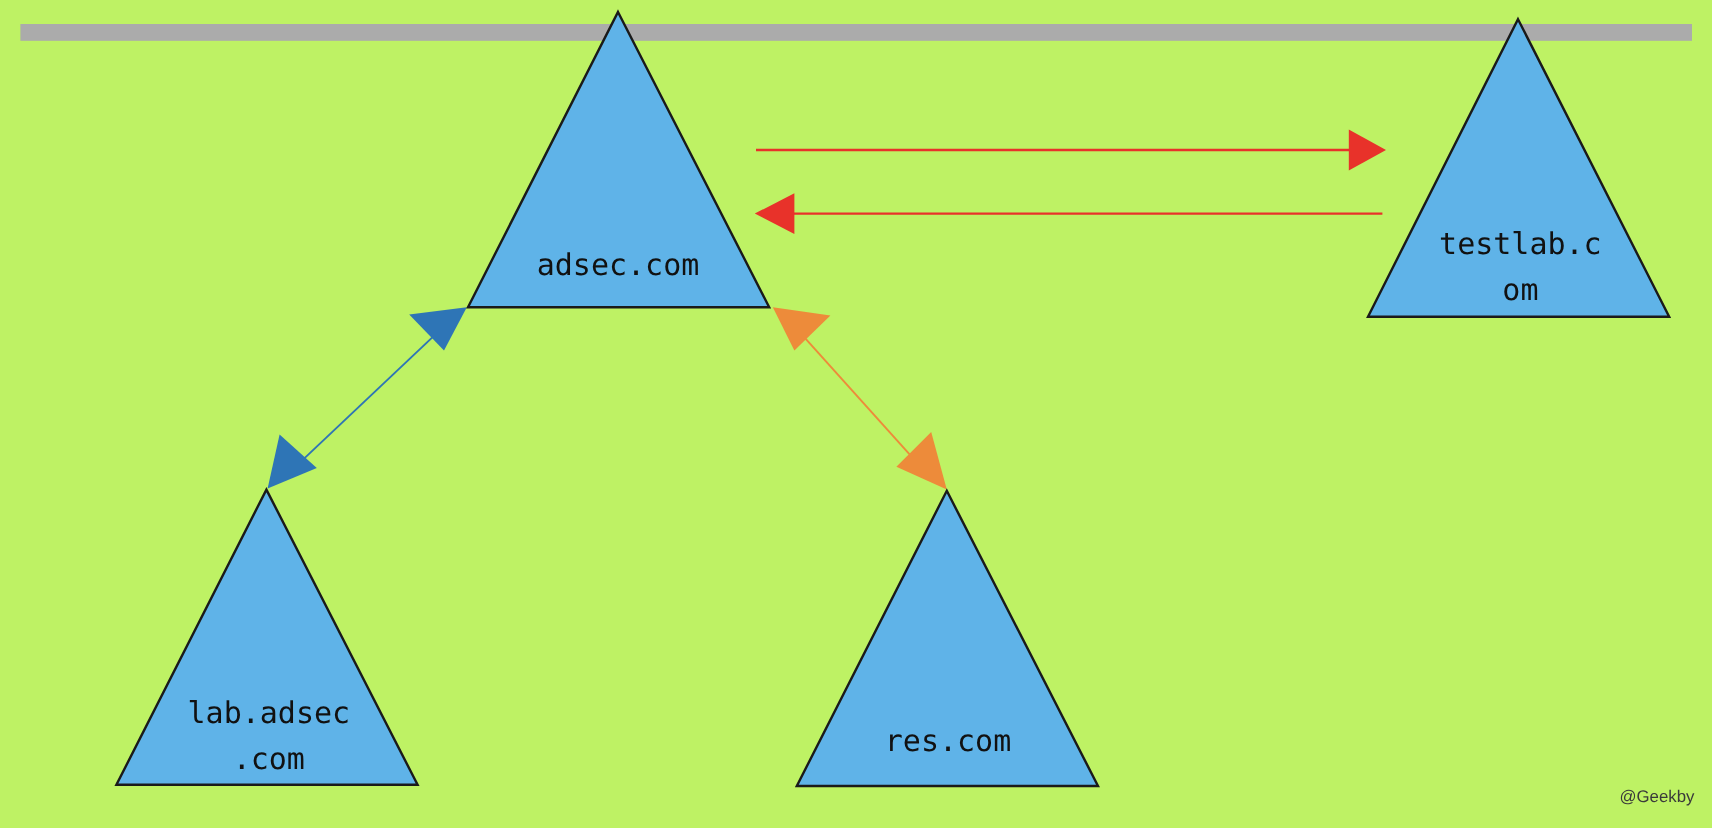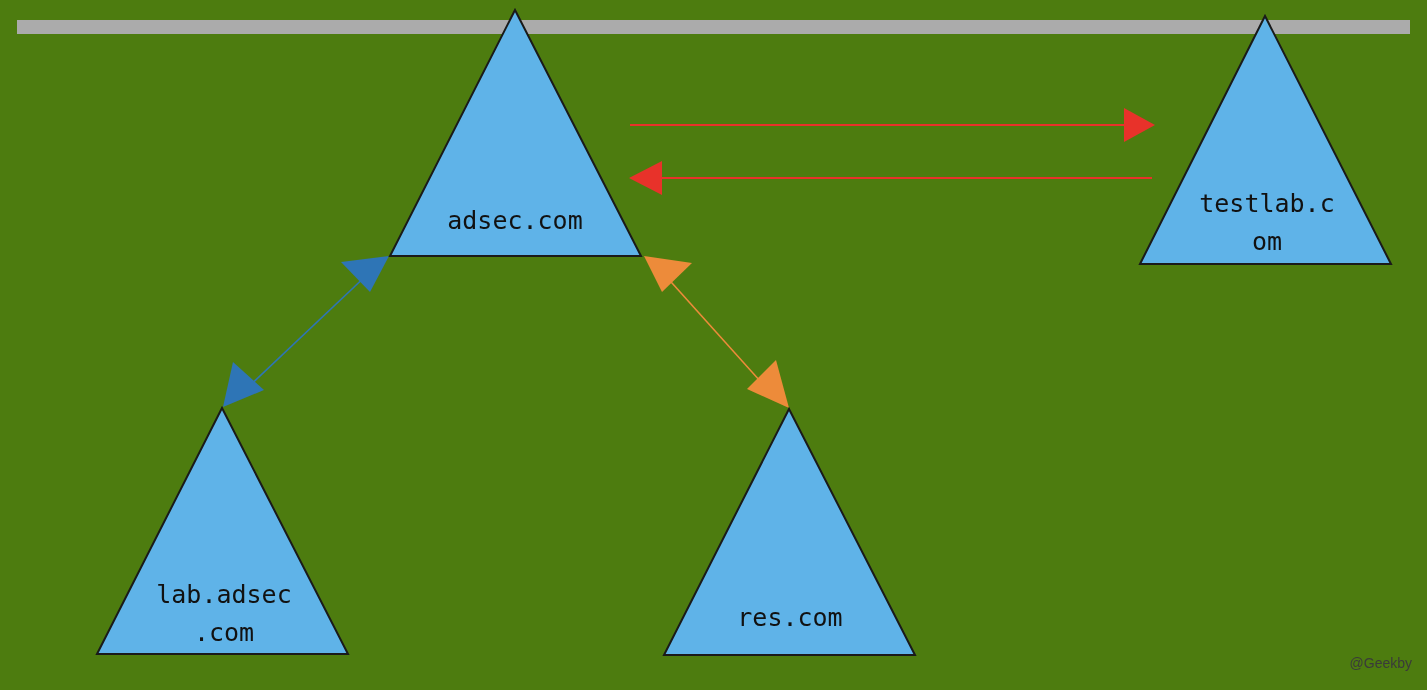--- a/index.html
+++ b/index.html
@@ -10,21 +10,21 @@
   body {
     width: 1427px;
     height: 690px;
     overflow: hidden;
     font-family: "Liberation Sans", sans-serif;
   }
   #canvas {
     position: relative;
     width: 1427px;
     height: 690px;
-    background: #4d7c0f;
+    background: #bef264;
   }
   svg#diagram {
     position: absolute;
     top: 0;
     left: 0;
     width: 1427px;
     height: 690px;
   }
   .node-label {
     font-family: "DejaVu Sans Mono", "Liberation Mono", monospace;

